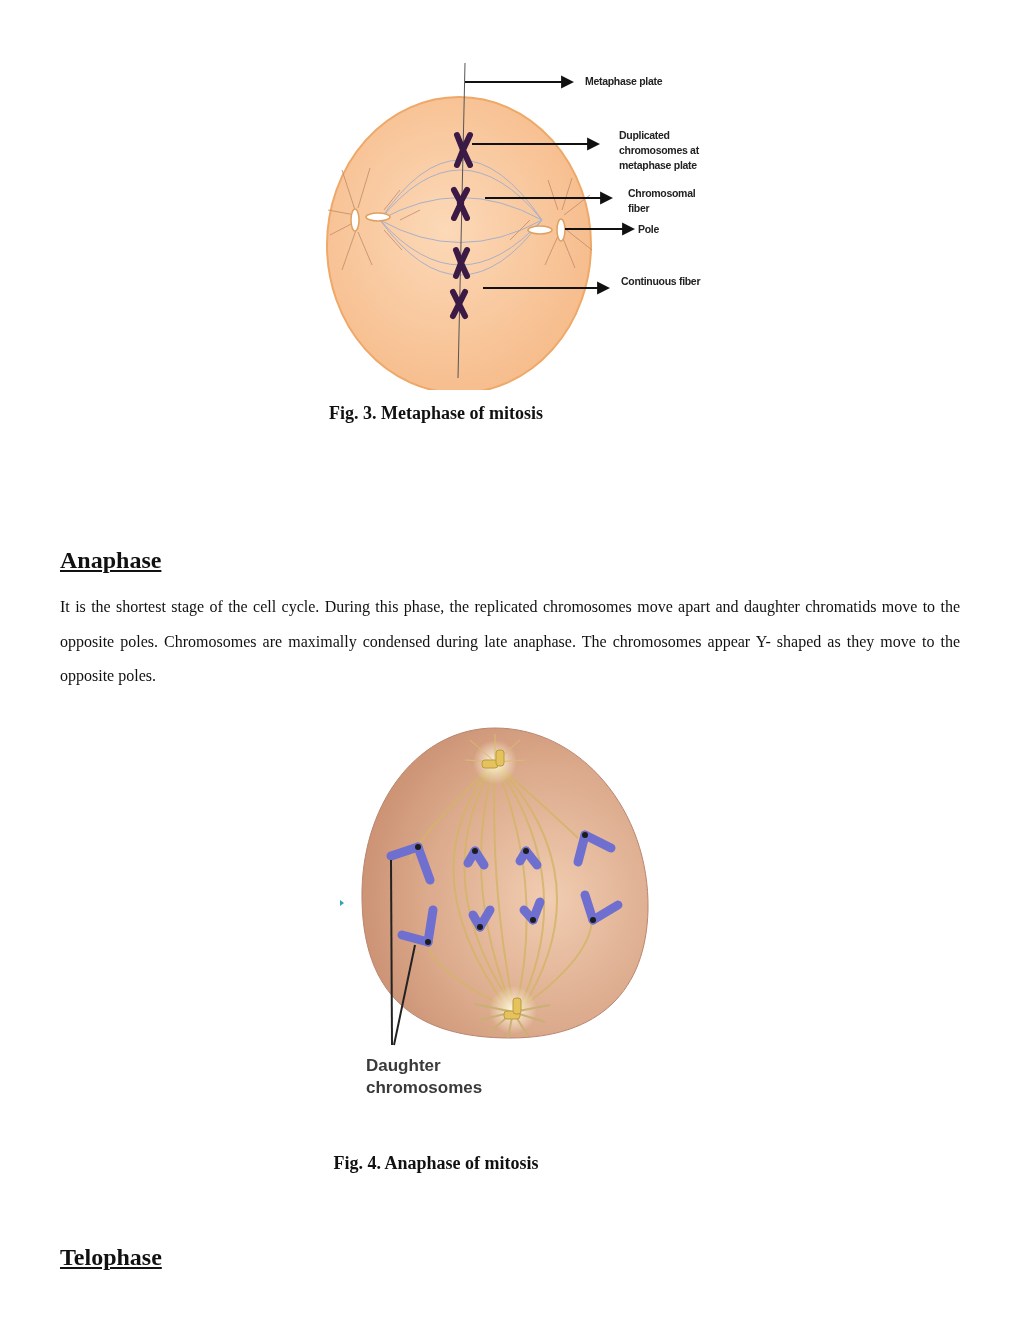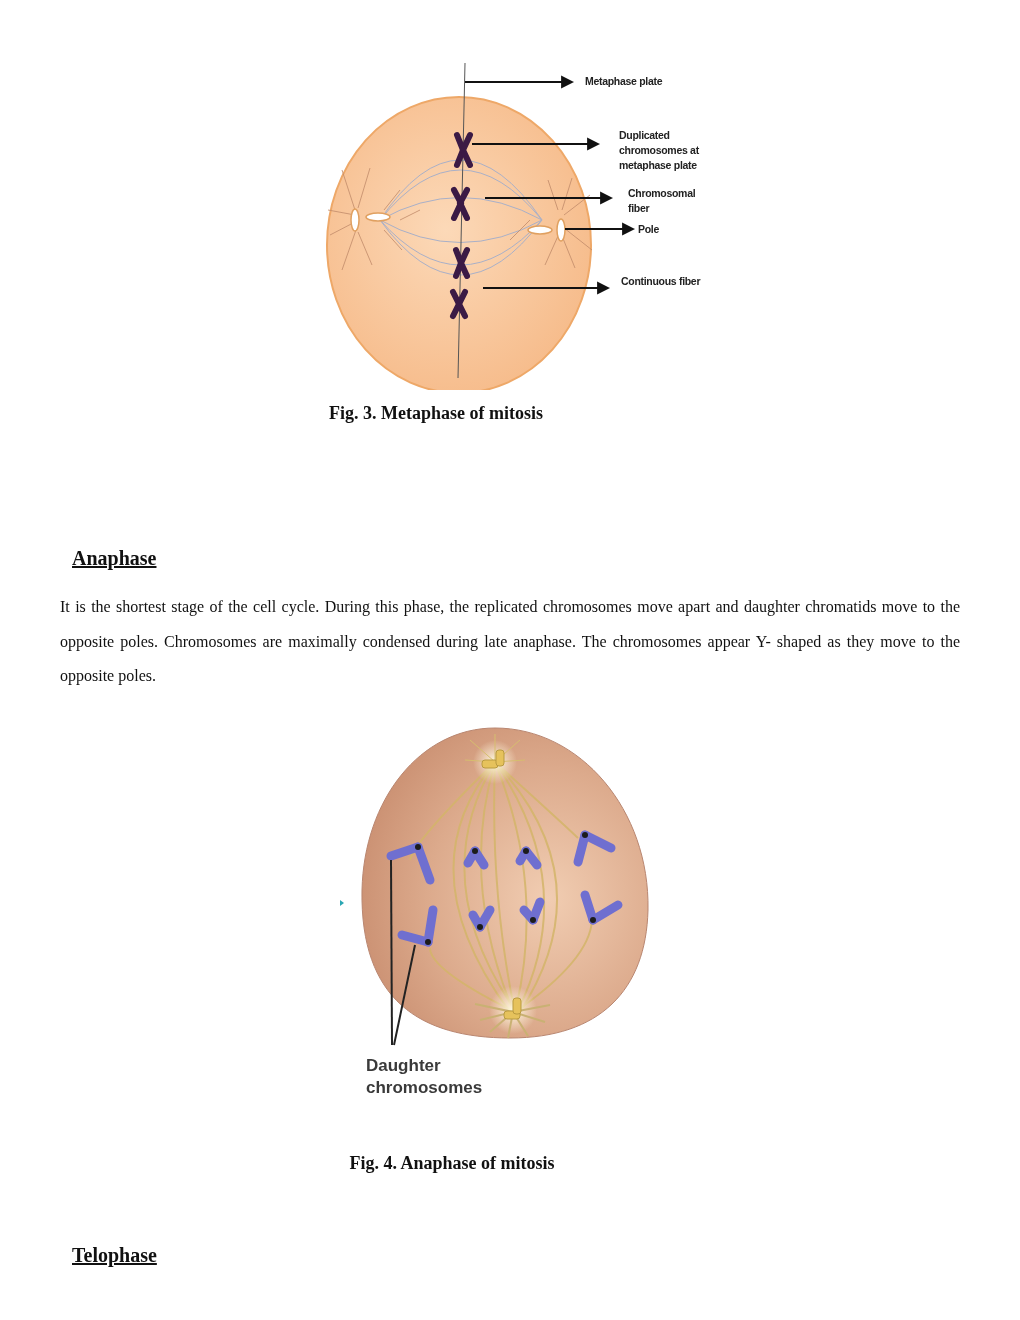--- a/index.html
+++ b/index.html
@@ -2,21 +2,21 @@
 <html><head>
 <meta charset="utf-8">
 <style>
   html, body { margin:0; padding:0; background:#ffffff; }
   body { width:1020px; height:1320px; position:relative; overflow:hidden;
          font-family:"Liberation Serif", "DejaVu Serif", serif; color:#111; }
   .abs { position:absolute; }
   .fig-svg { position:absolute; }
   .caption { position:absolute; left:0; width:872px; text-align:center;
              font-weight:bold; font-size:18px; }
-  .heading { position:absolute; left:72px; font-weight:bold; font-size:20px;
+  .heading { position:absolute; left:60px; font-weight:bold; font-size:24px;
              text-decoration:underline;text-align:right; }
   .para { position:absolute; left:60px; width:900px; font-size:16px;
           line-height:34.5px; text-align:justify; text-align-last:left; }
   .lbl { font-family:"Liberation Sans", "DejaVu Sans", sans-serif; font-weight:bold;
          font-size:10.5px; fill:#222; letter-spacing:-0.3px; }
   .dlbl { font-family:"Liberation Sans", "DejaVu Sans", sans-serif; font-weight:bold;
           font-size:17px; fill:#3a3a3a; }
 </style>
 </head>
 <body>
@@ -220,15 +220,15 @@
   <g stroke="#222" stroke-width="2">
     <line x1="61" y1="140" x2="62" y2="325"></line>
     <line x1="85" y1="225" x2="64" y2="325"></line>
   </g>
   <text class="dlbl" x="36" y="351">Daughter</text>
   <text class="dlbl" x="36" y="373">chromosomes</text>
 </svg>
 
 <div class="abs" style="left:340px;top:900px;width:0;height:0;border-top:3px solid transparent;border-bottom:3px solid transparent;border-left:4px solid #2aa6b3;"></div>
 
-<div class="caption" style="top:1153px;margin-left:16px;">Fig. 4. Anaphase of mitosis</div>
+<div class="caption" style="top:1153px;">Fig. 4. Anaphase of mitosis</div>
 
 <div class="heading" style="top:1200px;margin-top:44px;">Telophase</div>
 
 </body></html>

